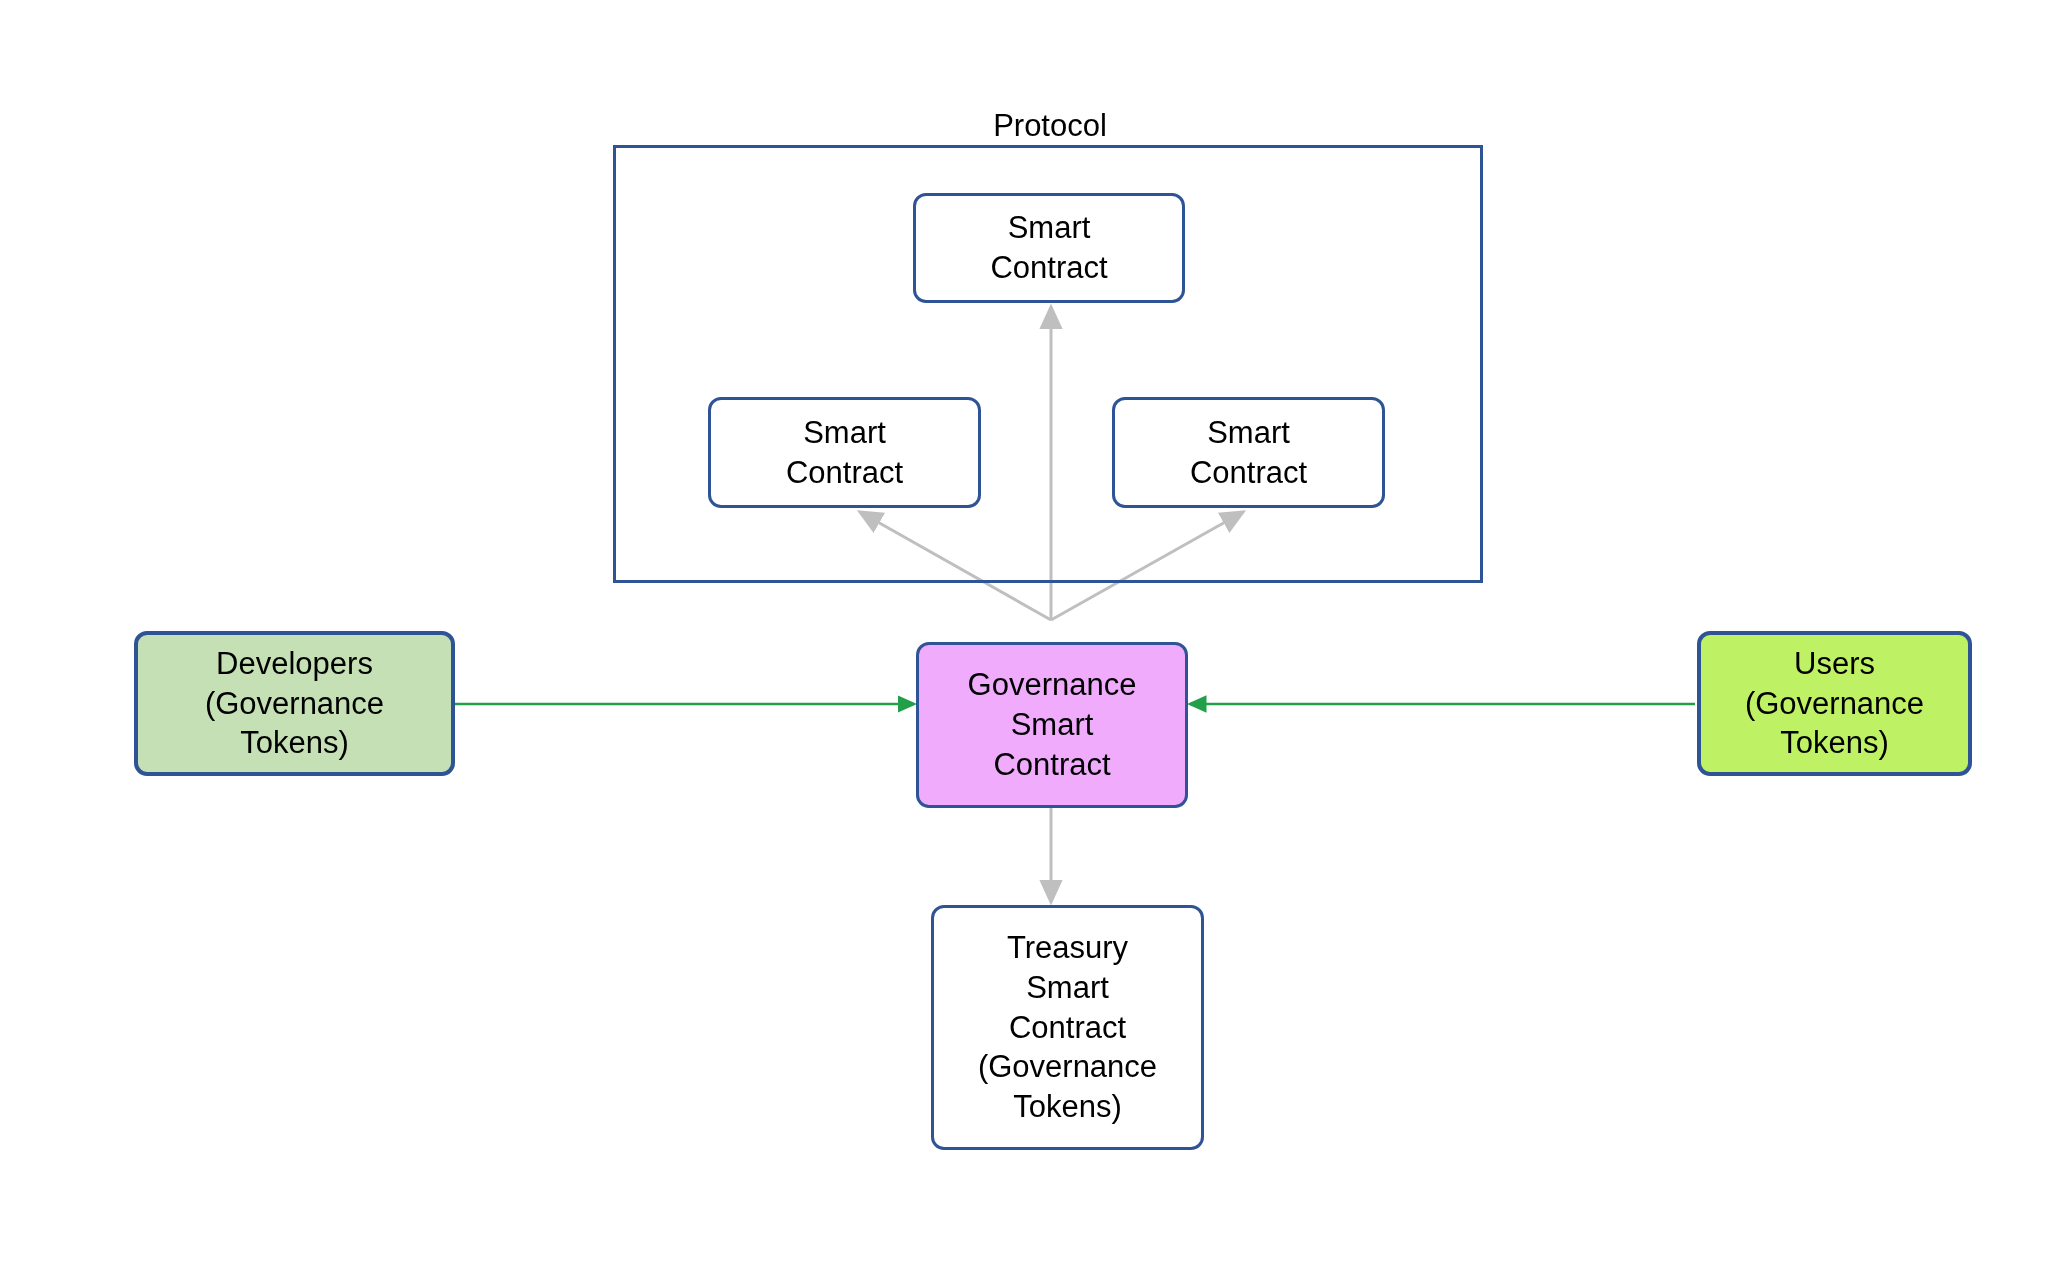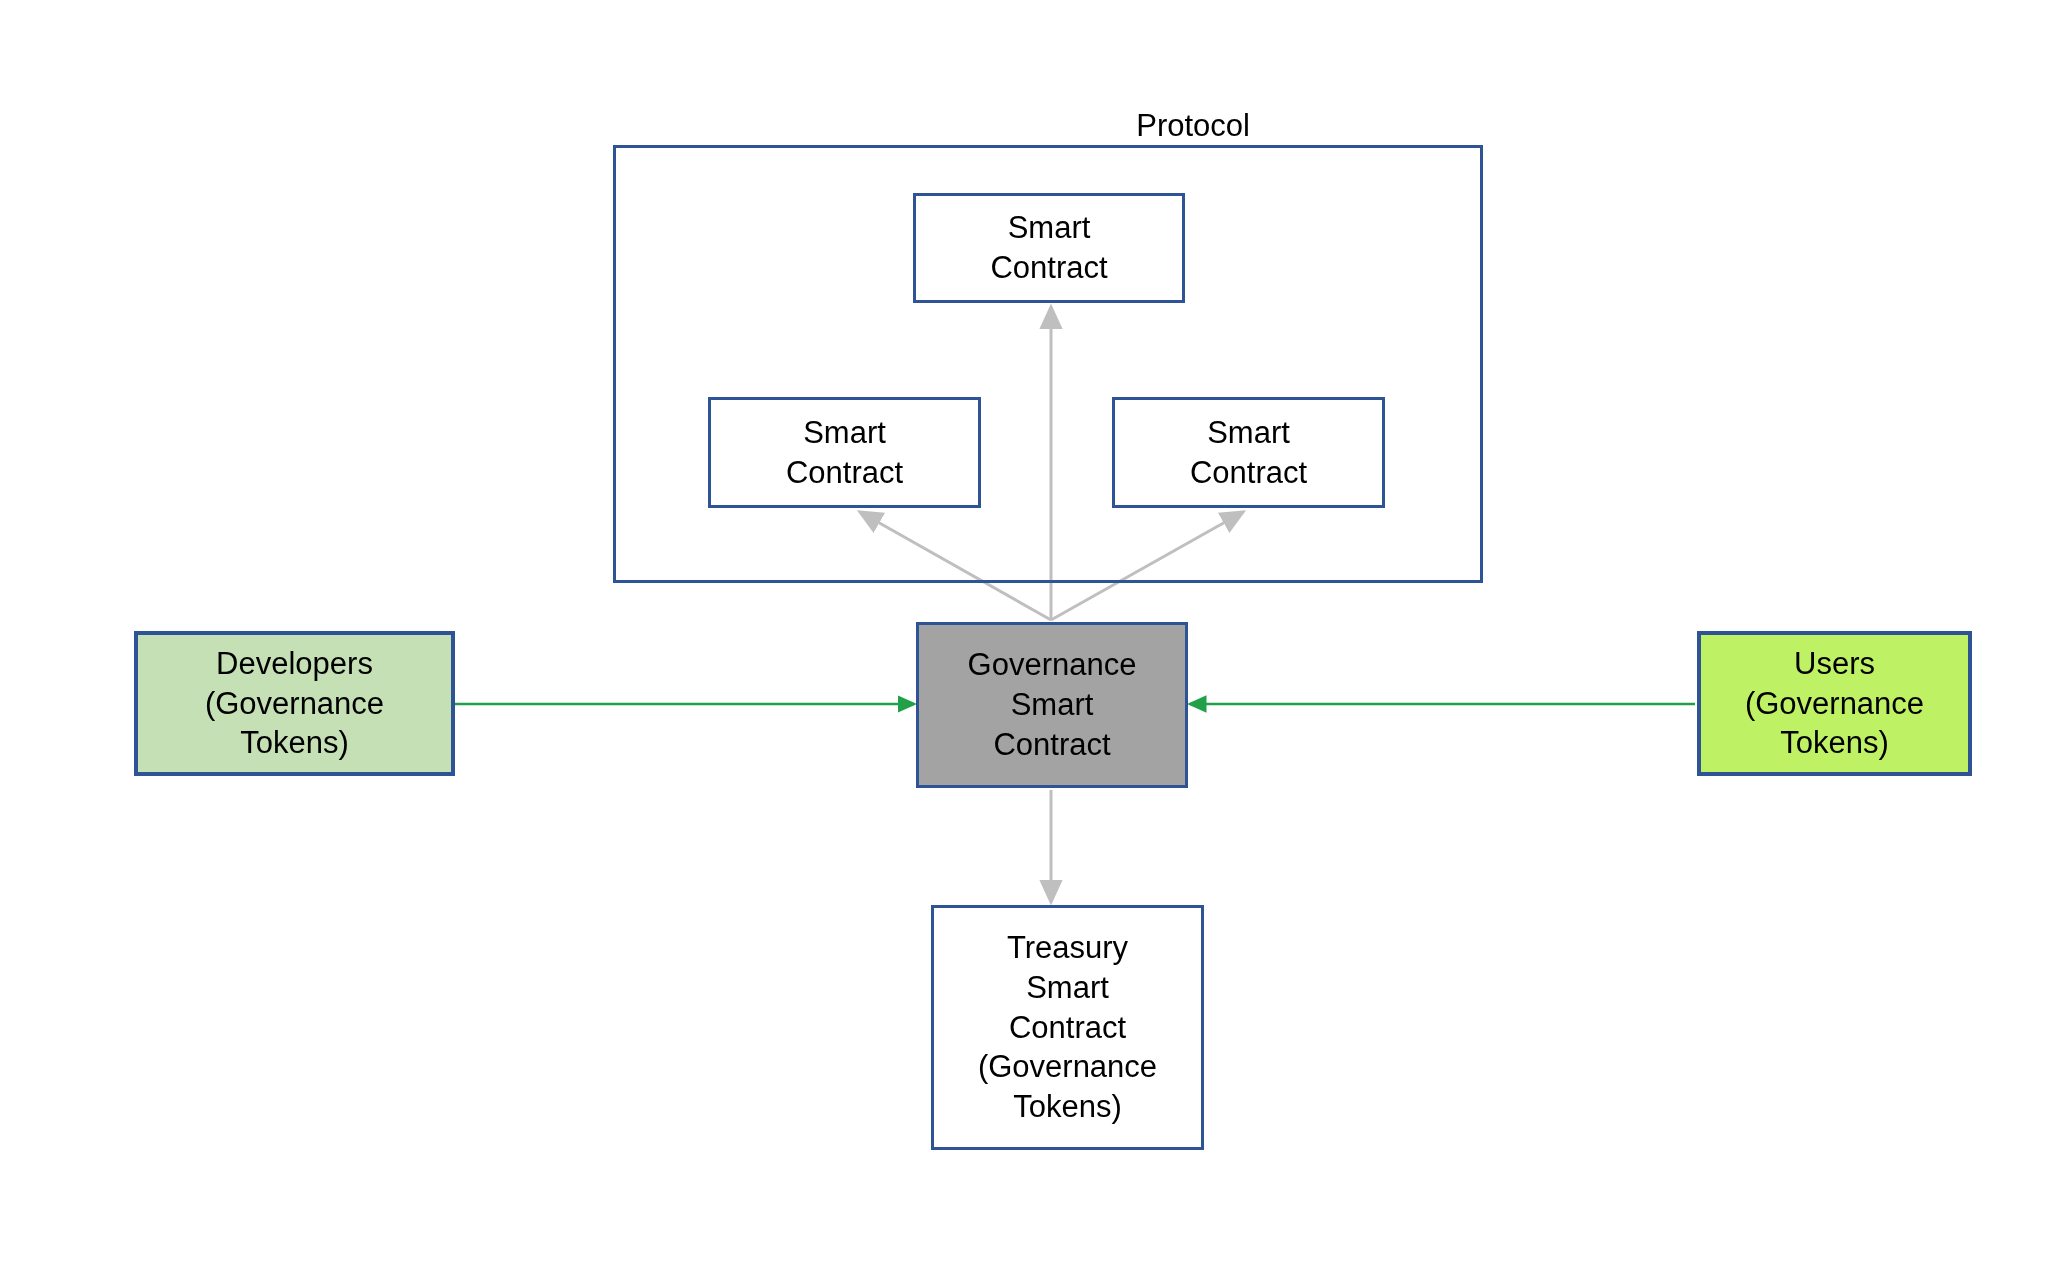--- a/index.html
+++ b/index.html
@@ -29,40 +29,41 @@
     position: absolute;
     box-sizing: border-box;
     display: flex;
     align-items: center;
     justify-content: center;
     text-align: center;
     color: #000000;
     line-height: 1.28;
     white-space: pre-line;
     font-size: 31px;
+    border-radius: 13px;
   }
   .node-blue {
     border: 3px solid #2f5496;
     background: #ffffff;
   }
   .node-green {
     border: 4px solid #2f5496;
     background: #c5e0b4;
   }
   .group-box {
     position: absolute;
     box-sizing: border-box;
     border: 3px solid #2f5496;
     background: transparent;
   }
   .group-label {
     position: absolute;
     font-size: 31px;
     color: #000000;
-    text-align: right;
+    text-align: center;
     white-space: nowrap;
   }
 </style>
 </head>
 <body>
 
 <div id="canvas" style="width: 2048px; height: 1280px; background: rgb(255, 255, 255);">
 
   <svg id="edges" viewBox="0 0 2048 1280" xmlns="http://www.w3.org/2000/svg">
     <defs>
@@ -86,21 +87,21 @@
   <div class="group-box" id="group-box" style="left: 613px; top: 145px; width: 870px; height: 438px; border-color: rgb(47, 84, 150);"></div>
   <div class="group-label" id="group-label" style="left: 850px; top: 108px; width: 400px;">Protocol</div>
 
   <div id="node-layer">
       <div class="node node-blue" style="left: 913px; top: 193px; width: 272px; height: 110px; background: rgb(255, 255, 255); border-color: rgb(47, 84, 150);">Smart
 Contract</div>
       <div class="node node-blue" style="left: 708px; top: 397px; width: 273px; height: 111px; background: rgb(255, 255, 255); border-color: rgb(47, 84, 150);">Smart
 Contract</div>
       <div class="node node-blue" style="left: 1112px; top: 397px; width: 273px; height: 111px; background: rgb(255, 255, 255); border-color: rgb(47, 84, 150);">Smart
 Contract</div>
-      <div class="node node-blue" style="left: 916px; top: 622px; width: 272px; height: 166px; background: #a3a3a3; border-color: rgb(47, 84, 150);">Governance
+      <div class="node node-blue" style="left: 916px; top: 642px; width: 272px; height: 166px; background: #f0abfc; border-color: rgb(47, 84, 150);">Governance
 Smart
 Contract</div>
       <div class="node node-blue" style="left: 915px; top: 905px; width: 273px; height: 245px; background: rgb(255, 255, 255); border-color: rgb(47, 84, 150); margin-left: 16px;">Treasury
 Smart
 Contract
 (Governance
 Tokens)</div>
       <div class="node node-green" style="left: 134px; top: 631px; width: 321px; height: 145px; background: rgb(197, 224, 180); border-color: rgb(47, 84, 150);">Developers
 (Governance
 Tokens)</div>

